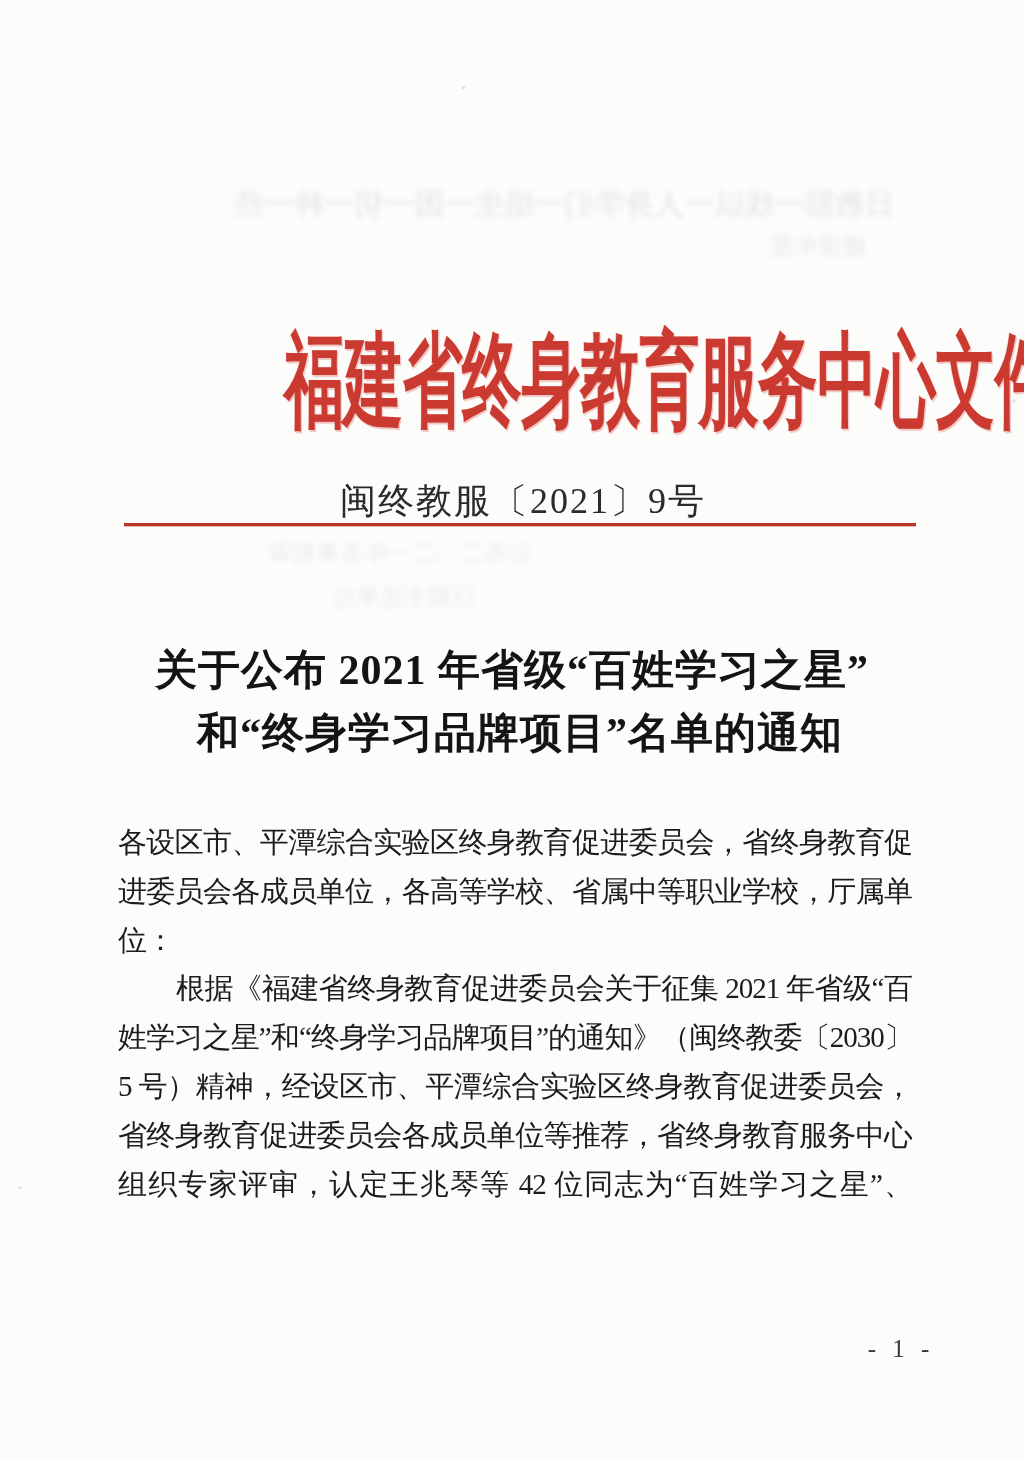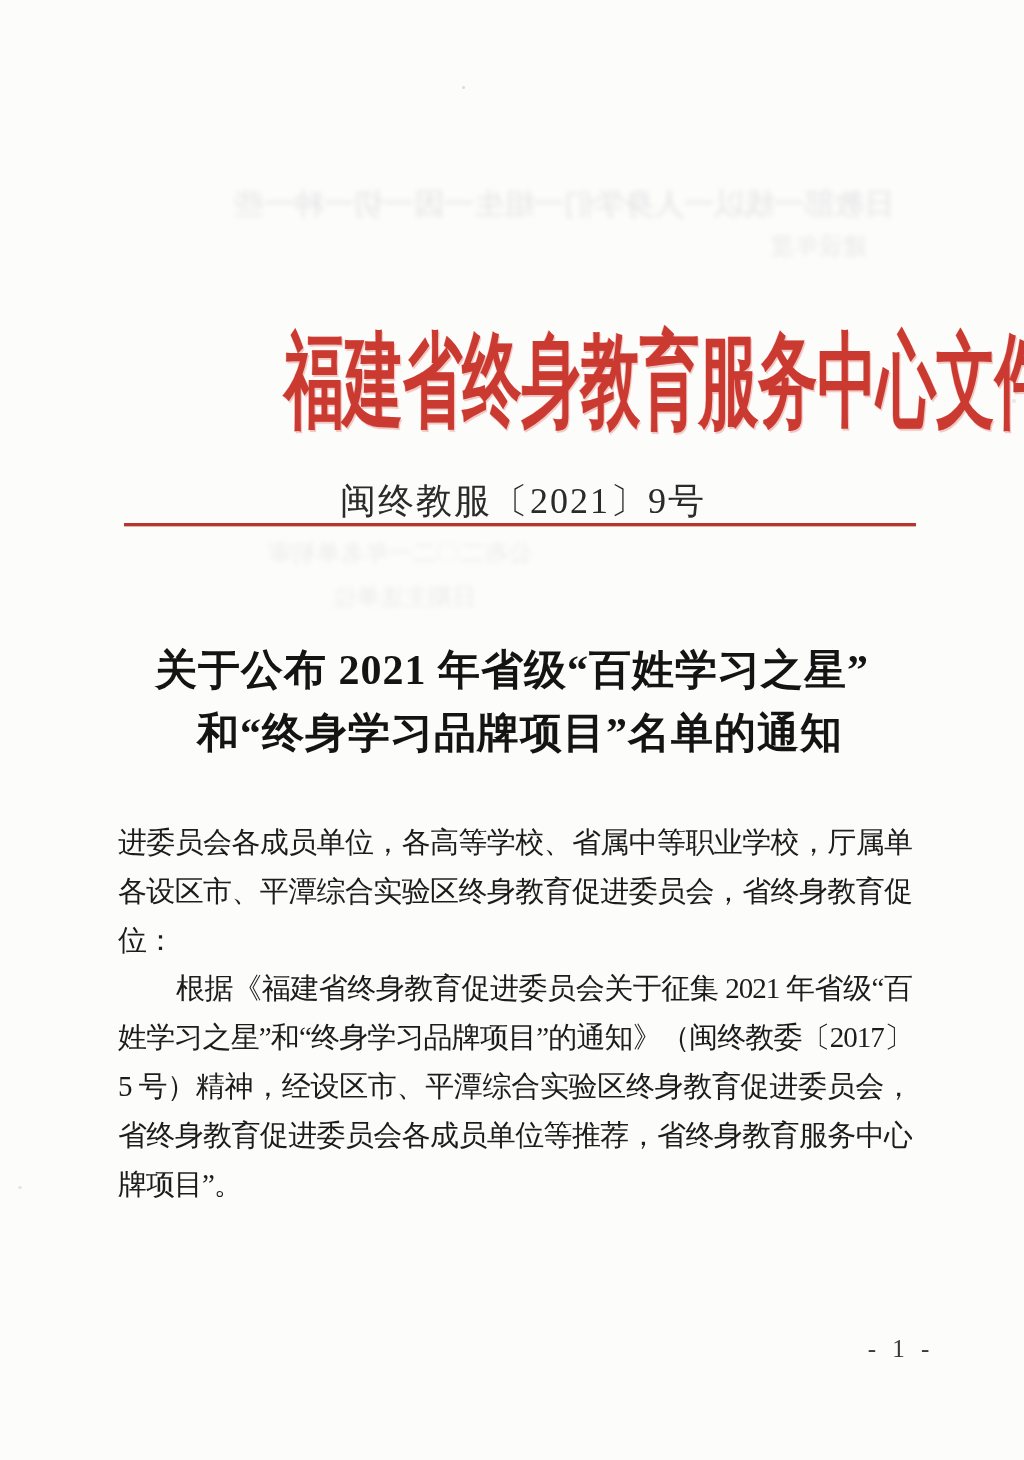--- a/index.html
+++ b/index.html
@@ -126,28 +126,28 @@
   </div>
 
   <div class="doc-number">闽终教服〔2021〕9号</div>
 
   <div class="red-rule"></div>
 
   <div class="doc-title doc-title-1">关于公布 2021 年省级“百姓学习之星”</div>
   <div class="doc-title doc-title-2">和“终身学习品牌项目”名单的通知</div>
 
   <div class="body-block">
+    <div class="bline">各设区市、平潭综合实验区终身教育促进委员会，省终身教育促</div>
     <div class="bline">进委员会各成员单位，各高等学校、省属中等职业学校，厅属单</div>
-    <div class="bline">各设区市、平潭综合实验区终身教育促进委员会，省终身教育促</div>
     <div class="bline last">位：</div>
     <div class="bline indent">根据《福建省终身教育促进委员会关于征集 2021 年省级“百</div>
-    <div class="bline">姓学习之星”和“终身学习品牌项目”的通知》（闽终教委〔2017〕</div>
+    <div class="bline">姓学习之星”和“终身学习品牌项目”的通知》（闽终教委〔2030〕</div>
     <div class="bline">5 号）精神，经设区市、平潭综合实验区终身教育促进委员会，</div>
     <div class="bline">省终身教育促进委员会各成员单位等推荐，省终身教育服务中心</div>
-    <div class="bline last">牌项目”。</div>
+    <div class="bline">组织专家评审，认定王兆琴等 42 位同志为“百姓学习之星”、</div>
   </div>
 
   <div class="page-num">- 1 -</div>
 
   <div class="speck speck-1"></div>
   <div class="speck speck-2"></div>
   <div class="speck speck-4"></div>
 
 </div>
 

